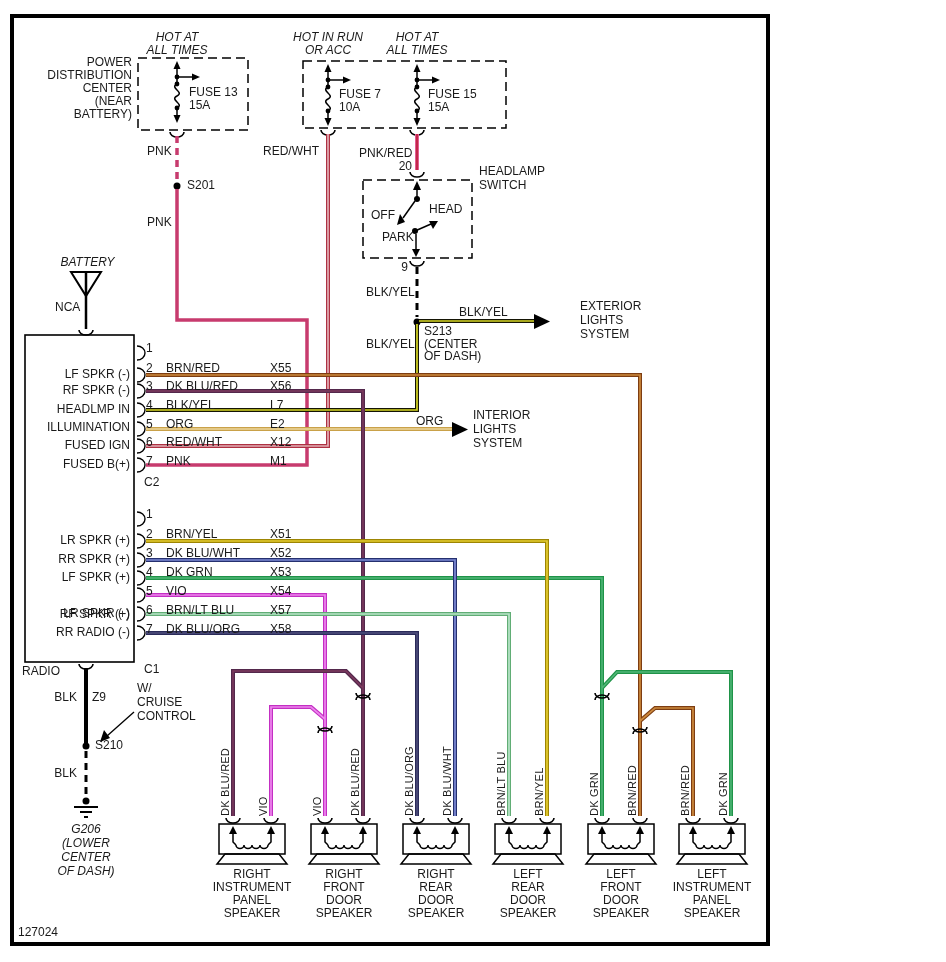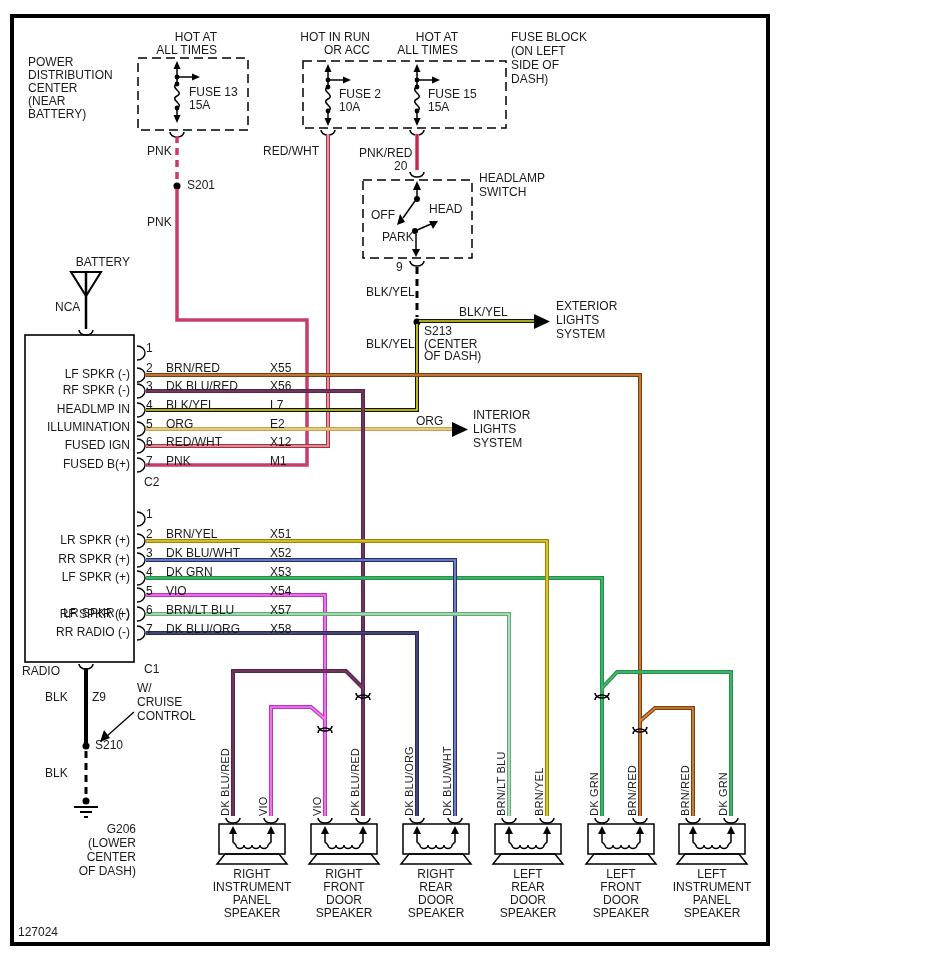--- a/index.html
+++ b/index.html
@@ -1,21 +1,21 @@
 <!DOCTYPE html>
 <html><head>
 <meta charset="utf-8">
 <style>
   html,body{margin:0;padding:0;background:#fff;}
   .stage{position:relative;width:946px;height:962px;background:#ffffff;
          font-family:"Liberation Sans",sans-serif;color:#1a1a1a;overflow:hidden;}
   .stage svg{position:absolute;left:0;top:0;}
   .t{position:absolute;white-space:pre-line;font-size:12px;line-height:13px;}
-  .ctr{text-align:right;}
-  .rgt{text-align:left;}
+  .ctr{text-align:center;font-style:italic;}
+  .rgt{text-align:right;}
   .lh14{line-height:14px;}
   .pnum{width:14px;}
   .fn{width:112px;left:18px;text-align:right;}
   .vlabel{position:absolute;writing-mode:vertical-rl;transform:rotate(180deg);
           font-size:11px;width:14px;height:74px;letter-spacing:0.2px;}
   .spklabel{position:absolute;width:92px;text-align:center;white-space:pre-line;
             font-size:12px;line-height:13px;top:868px;}
 </style>
 </head>
 <body>
@@ -176,48 +176,44 @@
 DISTRIBUTION
 CENTER
 (NEAR
 BATTERY)</div>
 <div class="t ctr" style="left:137px;top:31px;width:80px">HOT AT
 ALL TIMES</div>
 <div class="t ctr" style="left:286px;top:31px;width:84px">HOT IN RUN
 OR ACC</div>
 <div class="t ctr" style="left:376px;top:31px;width:82px">HOT AT
 ALL TIMES</div>
-<div class="t lh14" style="left:511px;top:30px">FUSE BLOCK
-(ON LEFT
-SIDE OF
-DASH)</div>
 
 <div class="t" style="left:189px;top:86px">FUSE 13</div>
 <div class="t" style="left:189px;top:99px">15A</div>
-<div class="t" style="left:339px;top:88px">FUSE 2</div>
+<div class="t" style="left:339px;top:88px">FUSE 7</div>
 <div class="t" style="left:339px;top:101px">10A</div>
 <div class="t" style="left:428px;top:88px">FUSE 15</div>
 <div class="t" style="left:428px;top:101px">15A</div>
 
 <div class="t" style="left:147px;top:145px">PNK</div>
 <div class="t" style="left:263px;top:145px">RED/WHT</div>
 <div class="t" style="left:359px;top:147px">PNK/RED</div>
 <div class="t rgt" style="left:394px;top:160px;width:18px">20</div>
 <div class="t" style="left:187px;top:179px">S201</div>
 <div class="t" style="left:147px;top:216px">PNK</div>
 
-<div class="t lh14" style="left:479px;top:171px">HEADLAMP
+<div class="t lh14" style="left:479px;top:164px">HEADLAMP
 SWITCH</div>
 <div class="t" style="left:371px;top:209px">OFF</div>
 <div class="t" style="left:429px;top:203px">HEAD</div>
 <div class="t" style="left:382px;top:231px">PARK</div>
 <div class="t rgt" style="left:396px;top:261px;width:12px">9</div>
 <div class="t" style="left:366px;top:286px">BLK/YEL</div>
 <div class="t" style="left:459px;top:306px">BLK/YEL</div>
-<div class="t lh14" style="left:556px;top:299px">EXTERIOR
+<div class="t lh14" style="left:580px;top:299px">EXTERIOR
 LIGHTS
 SYSTEM</div>
 <div class="t" style="left:424px;top:325px;line-height:12.5px">S213
 (CENTER
 OF DASH)</div>
 <div class="t" style="left:366px;top:338px">BLK/YEL</div>
 
 <div class="t ctr" style="left:45px;top:256px;width:85px">BATTERY</div>
 <div class="t" style="left:55px;top:301px">NCA</div>
 

